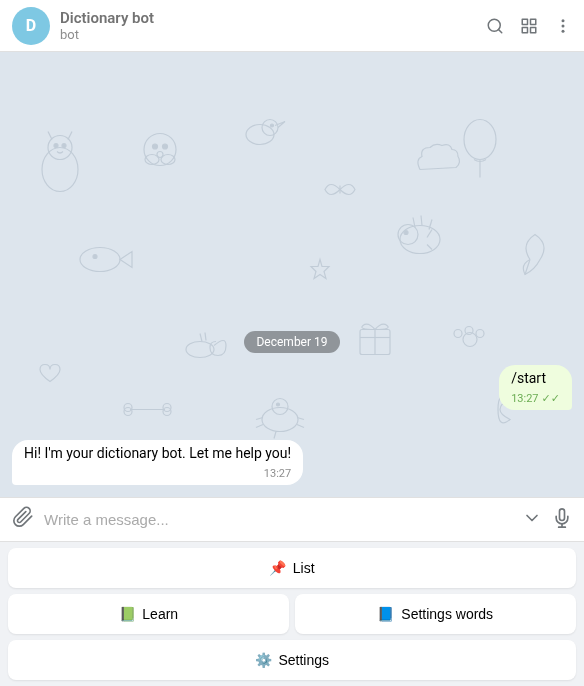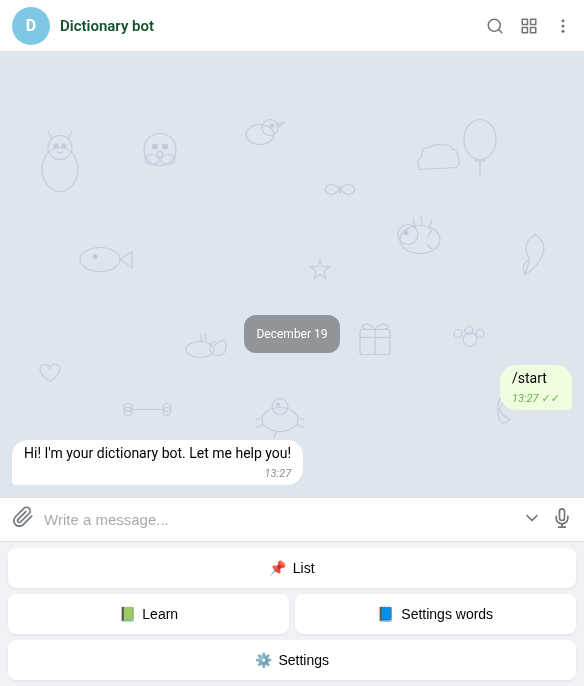--- a/index.html
+++ b/index.html
@@ -36,21 +36,21 @@
       font-weight: bold;
       margin-right: 10px;
       flex-shrink: 0;
     }
     .header-info {
       flex: 1;
     }
     .header-title {
       font-size: 15px;
       font-weight: 600;
-      color: #14532d;
+      color: #737373;
       line-height: 1.2;
     }
     .header-subtitle {
       font-size: 13px;
       color: #8e8e8e;
     }
     .header-icons {
       display: flex;
       gap: 16px;
       align-items: center;
@@ -97,21 +97,21 @@
 
     .date-badge {
       display: flex;
       justify-content: center;
       margin: 6px 0;
     }
     .date-badge span {
       background: rgba(0,0,0,0.35);
       color: #fff;
       font-size: 12px;
-      padding: 12px 12px;
+      padding: 4px 12px;
       border-radius: 12px;
     }
 
     .message-row {
       display: flex;
       align-items: flex-end;
       gap: 6px;
     }
     .message-row.right {
       justify-content: flex-end;
@@ -142,21 +142,20 @@
     .bubble-meta {
       display: flex;
       align-items: center;
       justify-content: flex-end;
       gap: 3px;
       margin-top: 2px;
     }
     .bubble-time {
       font-size: 11px;
       color: #8e8e8e;
-      font-style: italic;
     }
     .bubble.right .bubble-time { color: #6cad54; }
     .check-icon {
       color: #6cad54;
       font-size: 11px;
     }
 
     
     .input-area {
       background: #fff;
@@ -229,20 +228,21 @@
       width: 100%;
     }
   </style>
 </head>
 <body>
 
 <div class="header">
   <div class="header-avatar">D</div>
   <div class="header-info">
     <div class="header-title">Dictionary bot</div>
+    <div class="header-subtitle">bot</div>
   </div>
   <div class="header-icons">
     <span class="header-icon">
       <svg width="18" height="18" viewBox="0 0 24 24" fill="none" stroke="#707579" stroke-width="2" stroke-linecap="round" stroke-linejoin="round">
         <circle cx="11" cy="11" r="8"></circle>
           <line x1="21" y1="21" x2="16.65" y2="16.65"></line>
       </svg>
     </span>
     <span class="header-icon">
       <svg width="18" height="18" viewBox="0 0 24 24" fill="none" stroke="#707579" stroke-width="2" stroke-linecap="round" stroke-linejoin="round">

